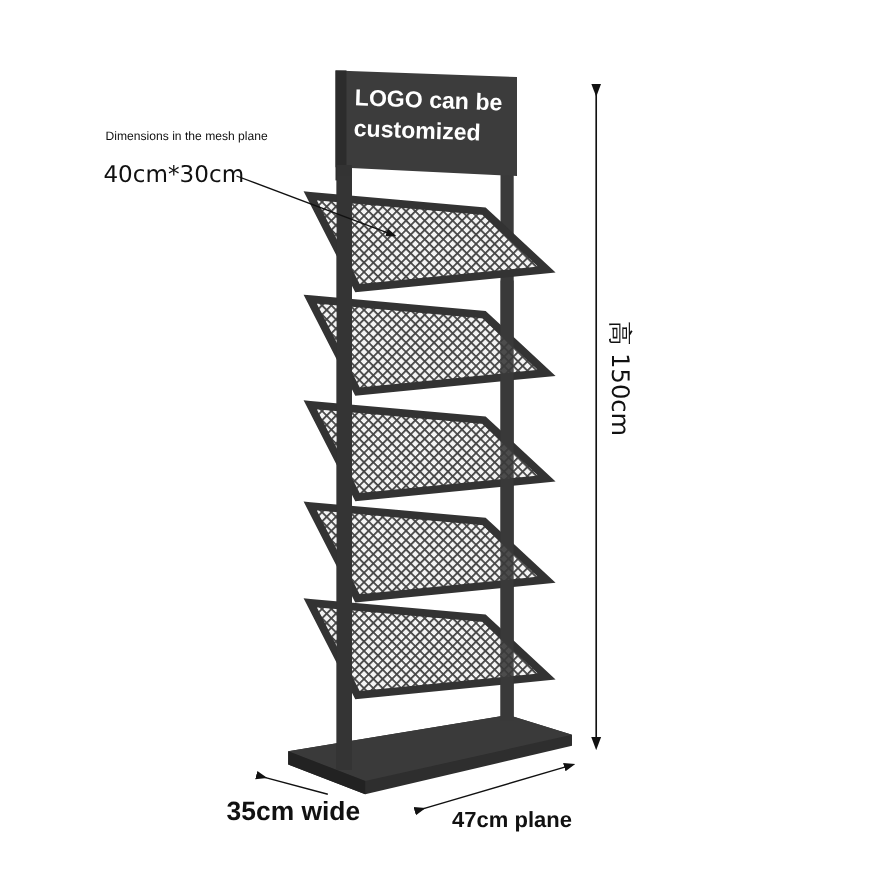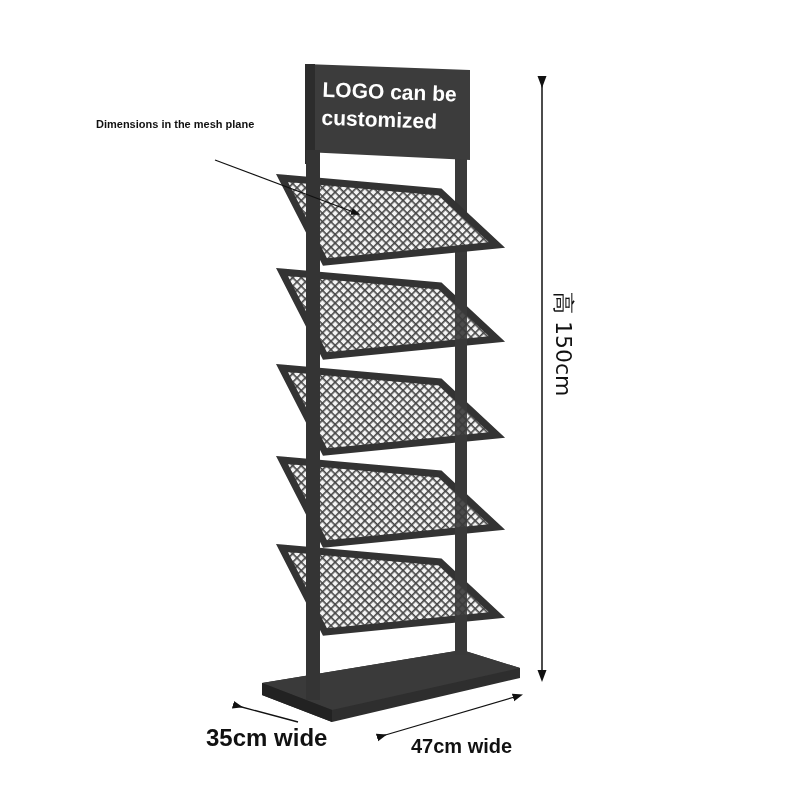--- a/index.html
+++ b/index.html
@@ -1,19 +1,19 @@
 <!DOCTYPE html>
 <html><head>
 <meta charset="utf-8">
 <style>
   html,body{margin:0;padding:0;background:#fff;}
   .stage{position:relative;width:800px;height:800px;background:#fff;overflow:hidden;font-family:"Liberation Sans",sans-serif;}
   svg{position:absolute;left:0;top:0;}
   .lbl{position:absolute;color:#111;white-space:nowrap;}
-  .dim-title{left:96px;top:118px;font-size:11px;font-weight:bold;}
+  .dim-title{left:96px;top:118px;font-size:11px;font-weight:normal;}
   .dim-value{left:94px;top:146px;font-size:21px;font-family:"DejaVu Sans",sans-serif;}
   .height{left:540px;top:292px;font-size:22px;font-family:"DejaVu Sans",sans-serif;transform-origin:0 0;transform:translate(38px,0) rotate(90deg);}
   .wide{left:206px;top:724px;font-size:24px;font-weight:bold;}
   .long{left:411px;top:735px;font-size:20px;font-weight:bold;}
   .logo{position:absolute;left:322px;top:78px;color:#fff;font-weight:bold;font-size:21px;line-height:28px;transform:rotate(2deg);}
 </style>
 </head>
 <body>
 
 <div class="stage">
@@ -69,16 +69,17 @@
     <line x1="542" y1="82" x2="542" y2="676" stroke="#111" stroke-width="1.5" marker-start="url(#arr)" marker-end="url(#arr)"></line>
     <line x1="238" y1="706" x2="298" y2="722" stroke="#111" stroke-width="1.3" marker-start="url(#arr)"></line>
     <line x1="382" y1="736" x2="518" y2="696" stroke="#111" stroke-width="1.3" marker-start="url(#arr)" marker-end="url(#arr)"></line>
   </svg>
 
   <div class="logo">
     <div>LOGO can be</div>
     <div>customized</div>
   </div>
   <div class="lbl dim-title">Dimensions in the mesh plane</div>
+  <div class="lbl dim-value">40cm*30cm</div>
   <div class="lbl height">高 150cm</div>
   <div class="lbl wide">35cm wide</div>
-  <div class="lbl long">47cm wide</div>
+  <div class="lbl long">47cm plane</div>
 </div>
 
 </body></html>

